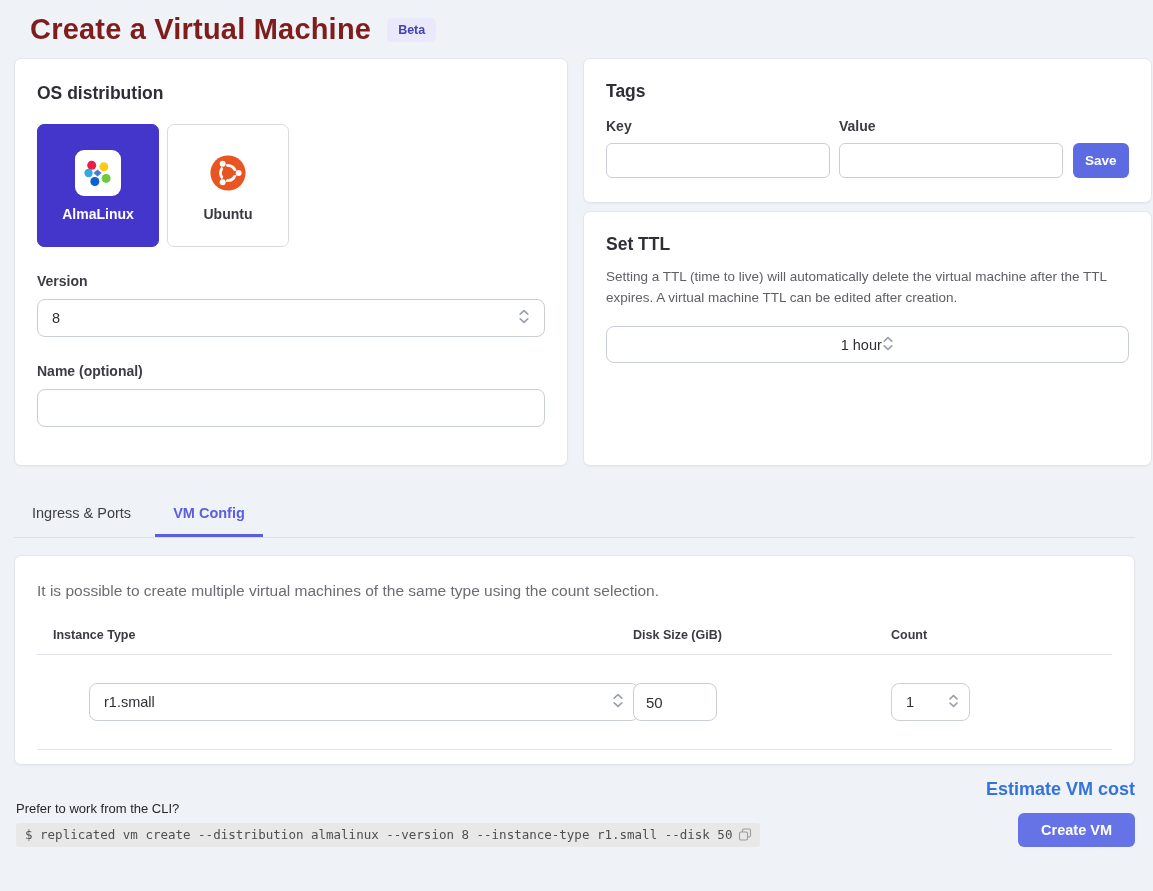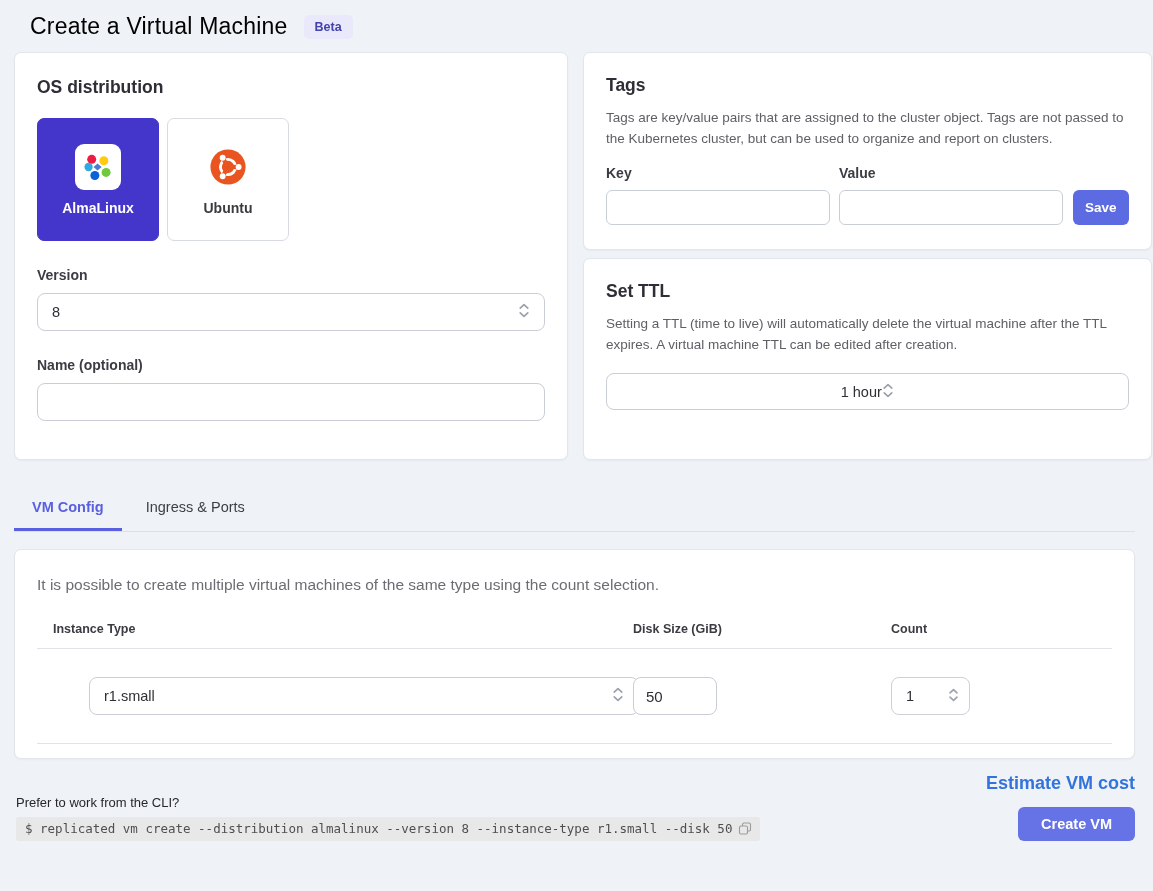--- a/index.html
+++ b/index.html
@@ -8,21 +8,21 @@
     width: 1153px; height: 891px;
     background: #eff2f6;
     font-family: "Liberation Sans", sans-serif;
     color: #33333a;
     overflow: hidden;
   }
   .wrap { padding: 0 18px 0 14px; }
 
   
   .page-header { display: flex; align-items: center; padding: 13px 16px 12px 16px; }
-  .page-title { font-size: 23px; font-weight: 400; color: #000000; letter-spacing: 0.2px; }
+  .page-title { font-size: 29px; font-weight: 700; color: #7f1d1d; letter-spacing: 0.2px; }
   .beta-badge {
     margin-left: 16px; background: #e9e9fb; color: #4343ae;
     font-size: 12.5px; font-weight: 600; padding: 5px 11px; border-radius: 5px;
   }
 
   
   .card {
     background: #ffffff; border: 1px solid #e2e5ea; border-radius: 7px;
     box-shadow: 0 1px 2px rgba(30,40,60,0.04);
   }
@@ -184,21 +184,20 @@
       </div>
 
       <div class="field-label">Name (optional)</div>
       <input class="text-input" type="text" value="" style="">
     </div>
 
     <div class="right-col">
 
       <div class="card tags-card">
         <div class="card-title">Tags</div>
-        <div class="card-desc">Tags are key/value pairs that are assigned to the cluster object. Tags are not passed to the Kubernetes cluster, but can be used to organize and report on clusters.</div>
         <div class="tags-form">
           <div class="tags-field">
             <div class="field-label">Key</div>
             <input class="text-input" type="text" value="" style="">
           </div>
           <div class="tags-field">
             <div class="field-label">Value</div>
             <input class="text-input" type="text" value="" style="">
           </div>
           <button class="save-btn">Save</button>
@@ -216,22 +215,22 @@
               <path d="M2.2 10.8 L6 14.4 L9.8 10.8" fill="none" stroke="#9aa1ab" stroke-width="1.6" stroke-linecap="round" stroke-linejoin="round"></path>
             </svg>
           </span>
         </div>
       </div>
 
     </div>
   </div>
 
   <div class="tabs-row">
+    <div class="tab">Ingress &amp; Ports</div>
     <div class="tab active">VM Config</div>
-    <div class="tab">Ingress &amp; Ports</div>
   </div>
 
   <div class="card vm-card">
     <div class="vm-note">It is possible to create multiple virtual machines of the same type using the count selection.</div>
 
     <div class="vm-table">
       <div class="vm-table-head">
         <div class="col-header">Instance Type</div>
         <div class="col-header">Disk Size (GiB)</div>
         <div class="col-header">Count</div>

